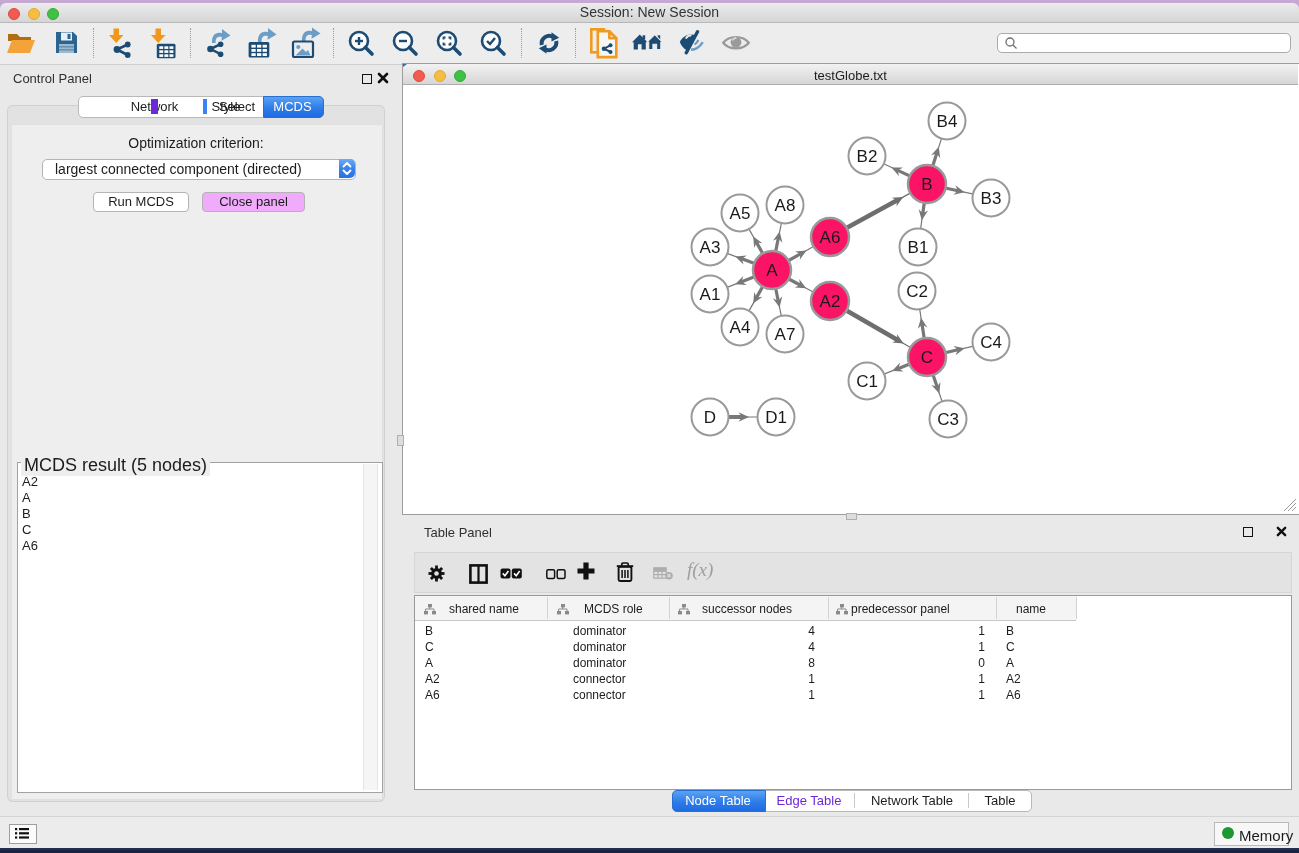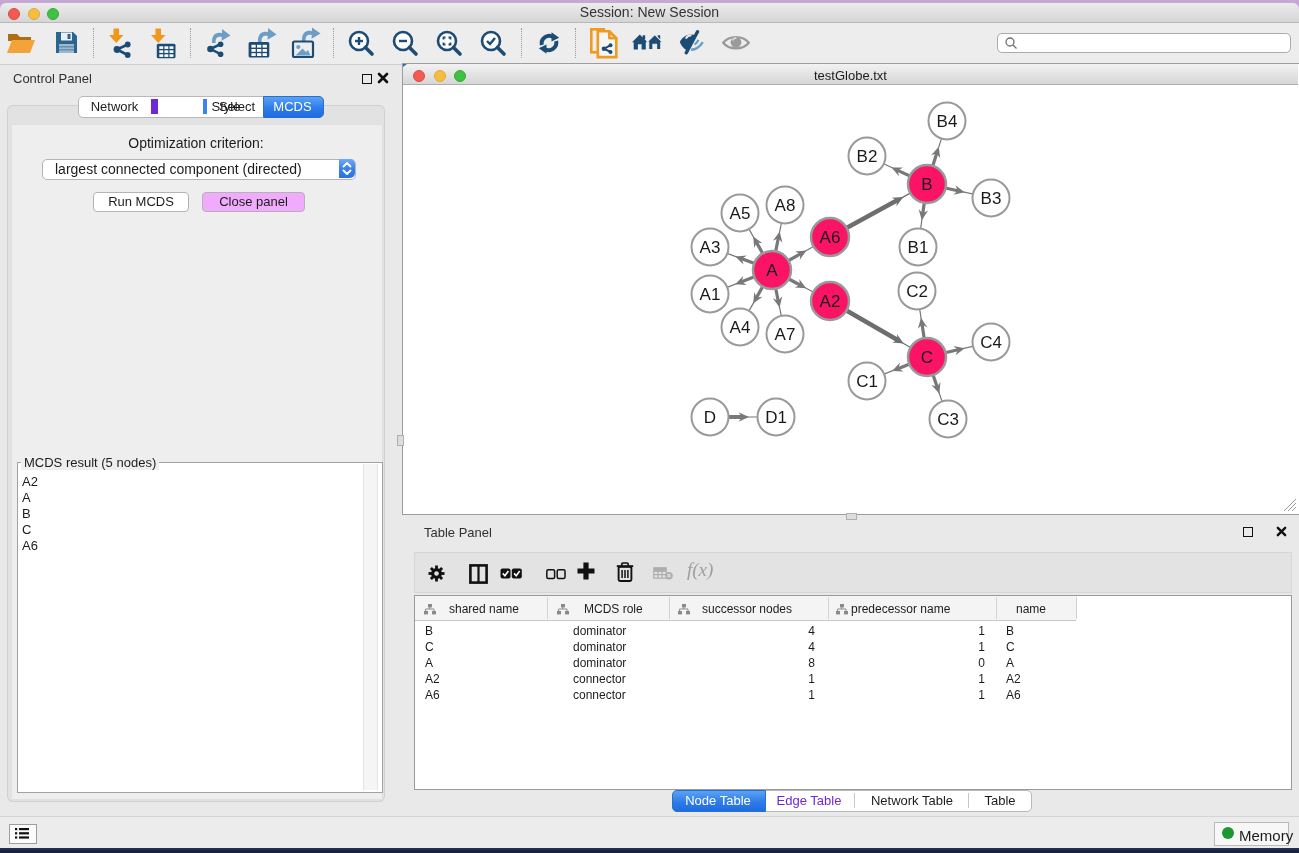--- a/index.html
+++ b/index.html
@@ -183,38 +183,38 @@
 <div class="abs" style="left:362px;top:74px;width:8px;height:8px;border:1.5px solid #111;"></div>
 <svg class="abs" style="left:377px;top:72px;" width="12" height="12" viewBox="0 0 12 12">
     <path d="M2 2 L10 10 M10 2 L2 10" stroke="#111" stroke-width="2.6" stroke-linecap="round"></path>
   </svg>
 
 <div class="abs" style="left:7px;top:105px;width:378px;height:697px;background:#e2e2e2;border-radius:6px;box-shadow:0 0 0 1px #d0d0d0 inset;"></div>
 <div class="abs" style="left:11px;top:124px;width:370px;height:674px;background:#eeeeee;border:1px solid #e0e0e0;"></div>
 
 <div class="abs" style="left:78px;top:96px;width:244px;height:20px;background:#ffffff;border:1px solid #b8b8b8;border-radius:5px;"></div>
 <div class="abs" style="left:263px;top:96px;width:59px;height:20px;background:linear-gradient(#59a3f5 0%,#2f7be8 55%,#1e6ce2 100%);border:1px solid #2a6ed0;border-radius:0 5px 5px 0;"></div>
-<div class="abs ttl" style="left:78px;top:99px;width:73px;text-align:center;color:#1c1c1c;">Network</div>
+<div class="abs ttl" style="left:78px;top:99px;width:73px;text-align:center;color:#1c1c1c;padding-left:40px;">Network</div>
 <div class="abs ttl" style="left:151px;top:99px;width:52px;text-align:center;color:#1c1c1c;border-left:7px solid #6d28d9;height:15px;padding-left:42px;">Style</div>
 <div class="abs ttl" style="left:203px;top:99px;width:60px;text-align:center;color:#1c1c1c;border-left:4px solid #3b82f6;height:15px;">Select</div>
 <div class="abs ttl" style="left:263px;top:99px;width:59px;text-align:center;color:#fff;">MCDS</div>
 
 <div class="abs" style="left:11px;top:135px;width:370px;text-align:center;color:#1c1c1c;font-size:14px;">Optimization criterion:</div>
 <div class="abs" style="left:42px;top:159px;width:312px;height:19px;background:#fff;border:1px solid #b4b4b4;border-radius:5px;"></div>
 <div class="abs" style="left:55px;top:161px;color:#1c1c1c;font-size:14px;">largest connected component (directed)</div>
 <div class="abs" style="left:339px;top:159px;width:16px;height:19px;background:linear-gradient(#6cabf7 0%,#3b82ec 50%,#2a71e4 100%);border-radius:0 5px 5px 0;"></div>
 <svg class="abs" style="left:341px;top:161px;" width="12" height="15" viewBox="0 0 12 15">
     <path d="M2.5 5.5 L6 2 L9.5 5.5" fill="none" stroke="#fff" stroke-width="1.8" stroke-linecap="round" stroke-linejoin="round"></path>
     <path d="M2.5 9.5 L6 13 L9.5 9.5" fill="none" stroke="#fff" stroke-width="1.8" stroke-linecap="round" stroke-linejoin="round"></path>
   </svg>
 <div class="abs ttl" style="left:93px;top:192px;width:94px;height:17px;background:#fff;border:1px solid #b4b4b4;border-radius:4px;text-align:center;padding-top:1px;color:#1c1c1c;">Run MCDS</div>
 <div class="abs ttl" style="left:202px;top:192px;width:101px;height:17px;background:#f0abfc;border:1px solid #b4b4b4;border-radius:4px;text-align:center;padding-top:1px;color:#1c1c1c;">Close panel</div>
 
 <div class="abs" style="left:17px;top:462px;width:364px;height:329px;background:#fff;border:1px solid #a2a2a2;"></div>
-<div class="abs" style="left:21px;top:455px;background:#eee;padding:0 3px;font-size:13px;color:#1c1c1c;">MCDS result (5 nodes)</div>
+<div class="abs" style="left:21px;top:455px;background:#eee;padding:0 3px;font-size:18px;color:#1c1c1c;">MCDS result (5 nodes)</div>
 <div class="abs" style="left:363px;top:464px;width:13px;height:326px;background:#f5f5f5;border-left:1px solid #e4e4e4;border-right:1px solid #e4e4e4;"></div>
 <div class="abs" style="left:22px;top:474px;font-size:13px;color:#1c1c1c;line-height:16px;">A2<br>A<br>B<br>C<br>A6</div>
 
 <div class="abs" style="left:0;top:816px;width:1299px;height:31px;background:#ececec;border-top:1px solid #d4d4d4;"></div>
 <div class="abs" style="left:9px;top:824px;width:26px;height:18px;background:#fbfbfb;border:1px solid #9d9d9d;"></div>
 <svg class="abs" style="left:15px;top:828px;" width="15" height="11" viewBox="0 0 15 11">
     <g fill="#111">
       <rect x="0" y="0" width="2.2" height="2.2"></rect>
       <rect x="0" y="4.2" width="2.2" height="2.2"></rect>
       <rect x="0" y="8.4" width="2.2" height="2.2"></rect>
@@ -425,21 +425,21 @@
 
 <div class="abs" style="left:415px;top:596px;width:661px;height:24px;background:#f4f4f4;border-bottom:1px solid #c8c8c8;"></div>
 <div class="abs" style="left:547px;top:597px;height:22px;border-left:1px solid #d2d2d2;"></div>
 <div class="abs" style="left:669px;top:597px;height:22px;border-left:1px solid #d2d2d2;"></div>
 <div class="abs" style="left:828px;top:597px;height:22px;border-left:1px solid #d2d2d2;"></div>
 <div class="abs" style="left:996px;top:597px;height:22px;border-left:1px solid #d2d2d2;"></div>
 <div class="abs" style="left:1076px;top:597px;height:22px;border-left:1px solid #d2d2d2;"></div>
 <div class="abs" style="left:449px;top:602px;">shared name</div>
 <div class="abs" style="left:584px;top:602px;">MCDS role</div>
 <div class="abs" style="left:702px;top:602px;">successor nodes</div>
-<div class="abs" style="left:851px;top:602px;">predecessor name</div>
+<div class="abs" style="left:851px;top:602px;">predecessor panel</div>
 <div class="abs" style="left:1016px;top:602px;">name</div>
 <svg class="abs" style="left:424px;top:604px;" width="12" height="11" viewBox="0 0 12 11">
       <g fill="#8a8a8a">
         <rect x="4" y="0" width="4" height="3.4"></rect>
         <rect x="0" y="7" width="4" height="3.4"></rect>
         <rect x="8" y="7" width="4" height="3.4"></rect>
         <path d="M5.6 3 L5.6 5 L1.6 5 L1.6 7.5 M5.6 5 L10 5 L10 7.5" stroke="#8a8a8a" stroke-width="1" fill="none"></path>
       </g>
     </svg>
 <svg class="abs" style="left:557px;top:604px;" width="12" height="11" viewBox="0 0 12 11">

